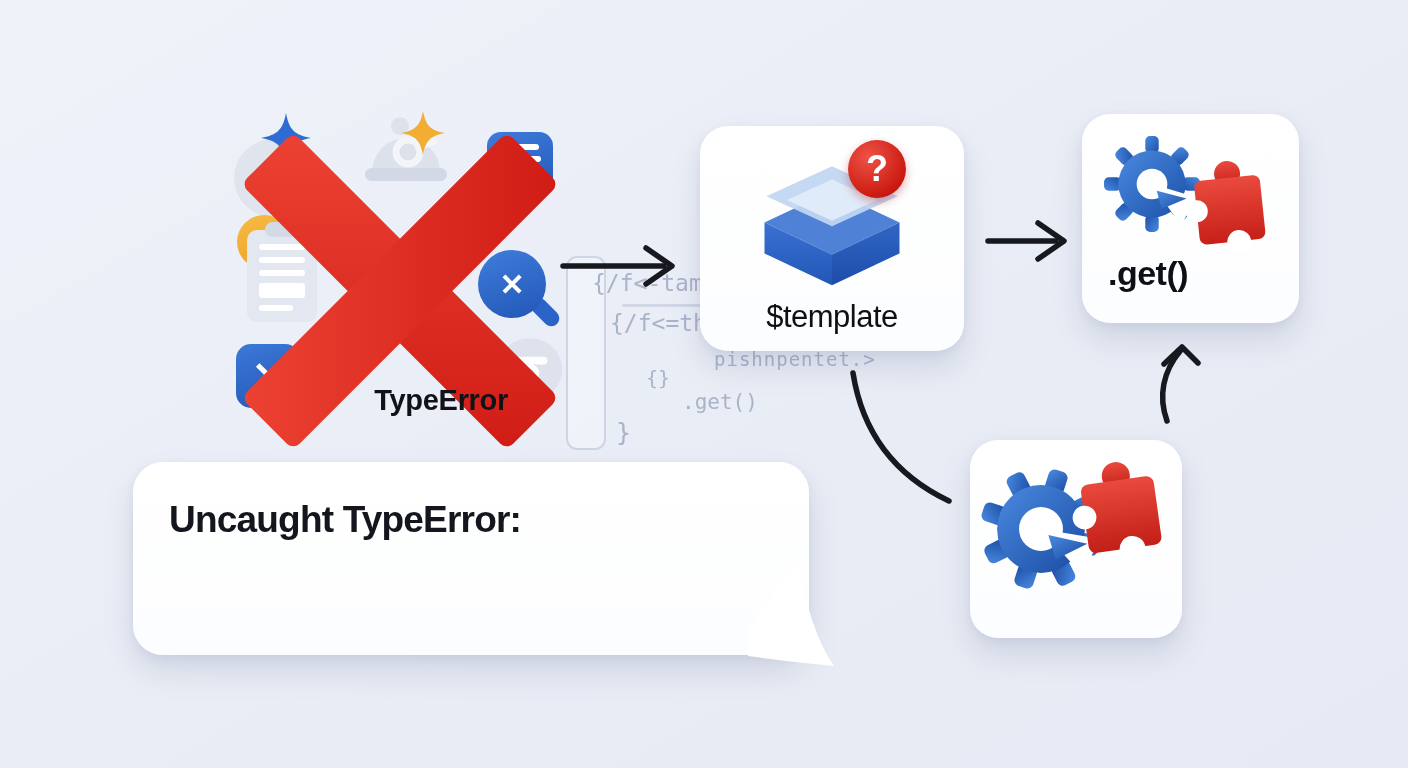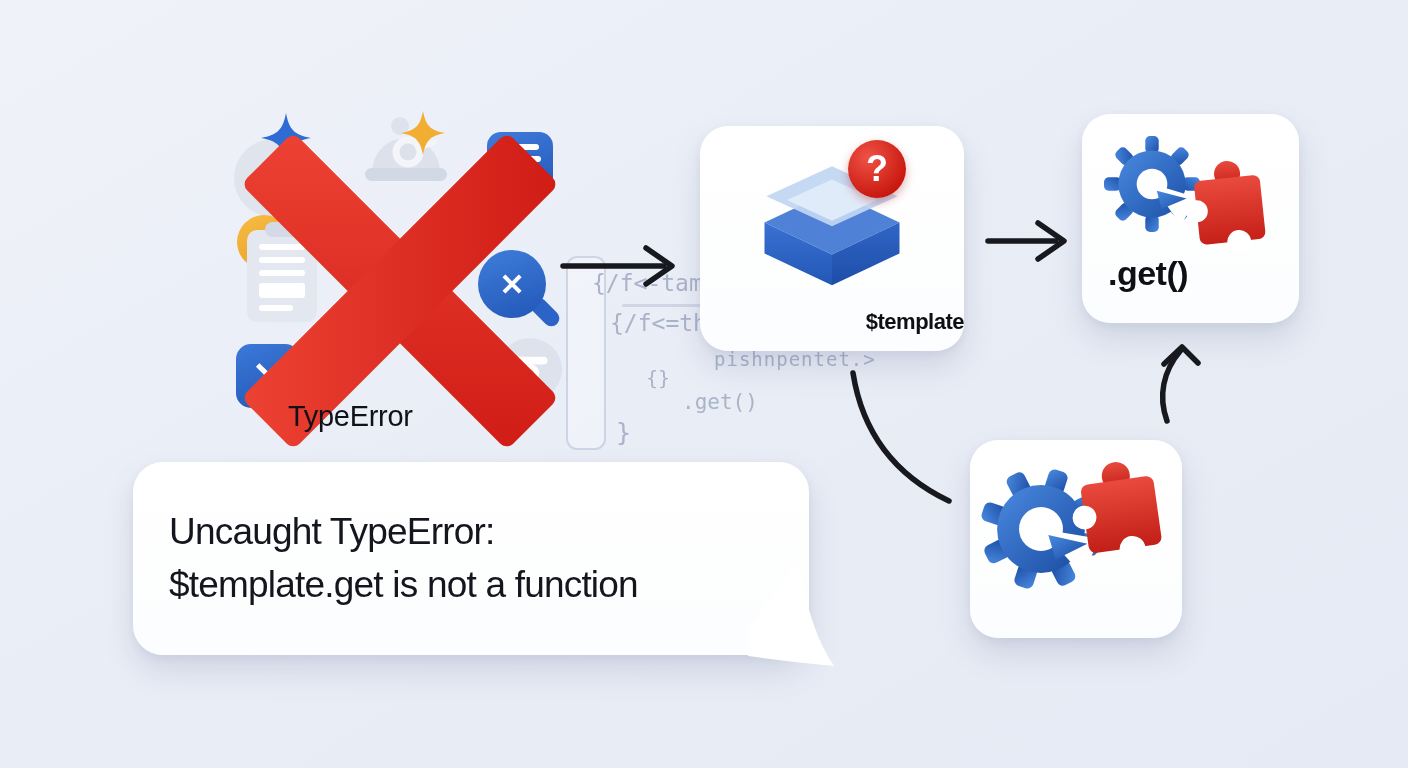--- a/index.html
+++ b/index.html
@@ -38,22 +38,22 @@
              background:linear-gradient(160deg,#3f7dda,#2257b7);z-index:1;
              display:flex;align-items:center;justify-content:center;}
   .magnifier span{color:#fff;font-size:30px;font-weight:900;}
   .mag-handle{position:absolute;left:528px;top:304px;width:34px;height:16px;border-radius:8px;
               background:#2c63c6;transform:rotate(45deg);z-index:0;}
   .pin-bubble{position:absolute;left:496px;top:336px;width:68px;height:86px;z-index:1;}
   .xbar{position:absolute;left:212px;top:254px;width:376px;height:74px;border-radius:9px;
         background:linear-gradient(135deg,#ec4233,#d01c15);z-index:3;}
   .xbar.a{transform:rotate(45deg);}
   .xbar.b{transform:rotate(-45deg);}
-  .cluster-caption{position:absolute;left:288px;top:384px;width:220px;text-align:left;
-                   font-size:29px;font-weight:normal;color:#101218;z-index:4;letter-spacing:-.3px;margin-top:16px;}
+  .cluster-caption{position:absolute;left:288px;top:384px;width:220px;text-align:right;
+                   font-size:29px;font-weight:bold;color:#101218;z-index:4;letter-spacing:-.3px;}
 
   
   .code-frame{position:absolute;left:566px;top:256px;width:36px;height:190px;border:2px solid rgba(178,188,209,.55);
               border-radius:11px;background:rgba(255,255,255,.30);z-index:1;}
   .code-underline{position:absolute;left:622px;top:304px;width:84px;height:3px;border-radius:2px;
                   background:rgba(185,194,213,.55);z-index:1;}
   .code-line{position:absolute;font-family:"DejaVu Sans Mono",monospace;color:#a9b3c9;z-index:1;white-space:pre;}
   .cl0{left:592px;top:270px;font-size:23px;}
   .cl1{left:610px;top:310px;font-size:23px;}
   .cl2{left:666px;top:348px;font-size:19px;letter-spacing:1px;margin-left:48px;}
@@ -62,37 +62,37 @@
   .cl5{left:616px;top:418px;font-size:25px;}
 
   
   .template-card{left:700px;top:126px;width:264px;height:225px;}
   .template-icon{position:absolute;left:36px;top:14px;width:192px;height:150px;}
   .q-badge{position:absolute;left:148px;top:14px;width:58px;height:58px;border-radius:50%;
            background:radial-gradient(circle at 35% 30%,#ef5246,#c8170e 75%);
            display:flex;align-items:center;justify-content:center;
            box-shadow:0 4px 10px rgba(170,30,20,.35);}
   .q-badge span{color:#fff;font-size:36px;font-weight:bold;}
-  .card-label{position:absolute;left:0;right:0;bottom:16px;text-align:right;
-              font-size:22px;font-weight:bold;color:#0e1016;letter-spacing:-.5px;}
+  .card-label{position:absolute;left:0;right:0;bottom:16px;text-align:center;
+              font-size:31px;font-weight:normal;color:#0e1016;letter-spacing:-.5px;}
 
   
   .get-card{left:1082px;top:114px;width:217px;height:209px;}
   .get-gear{position:absolute;left:22px;top:22px;width:96px;height:96px;}
   .get-puzzle{position:absolute;left:96px;top:38px;width:100px;height:100px;}
   .get-label{position:absolute;left:26px;top:140px;font-size:34px;font-weight:bold;color:#0e1016;letter-spacing:-.5px;}
 
   
   .gear-card{left:970px;top:440px;width:212px;height:198px;}
   .gear-gear{position:absolute;left:10px;top:28px;width:122px;height:122px;}
   .gear-puzzle{position:absolute;left:96px;top:12px;width:108px;height:108px;}
 
   
   .bubble{left:133px;top:462px;width:676px;height:193px;border-radius:30px;}
-  .bubble-text{padding:44px 30px 0 36px;font-size:37px;font-weight:normal;color:#14161e;
+  .bubble-text{padding:32px 30px 0 36px;font-size:37px;font-weight:bold;color:#14161e;
                line-height:1.42;letter-spacing:-.8px;}
 
   
   #overlay{position:absolute;left:0;top:0;width:1408px;height:768px;z-index:6;pointer-events:none;}
 </style>
 </head>
 <body>
 
 <div id="stage">
 
@@ -257,21 +257,20 @@
         <rect x="16" y="26" width="68" height="64" rx="7" fill="url(#pz2)"></rect>
         <circle cx="16" cy="56" r="11" fill="#fff"></circle>
         <circle cx="56" cy="91" r="12" fill="#fff"></circle>
       </g>
     </svg>
   </div>
 
   <div class="card bubble">
     <div class="bubble-text">
       <div>Uncaught TypeError:</div>
-      <div>$template.get is not a function</div>
     </div>
   </div>
 
   <svg id="overlay" viewBox="0 0 1408 768">
 
     <path d="M798 560 Q810 632 834 666 Q790 662 748 656 L748 630 Z" fill="#ffffff"></path>
 
     <g stroke="#17191f" stroke-width="5.5" fill="none" stroke-linecap="round" stroke-linejoin="round">
       <path d="M563 266 L664 266"></path>
       <path d="M646 248 L672 266 L646 284"></path>

